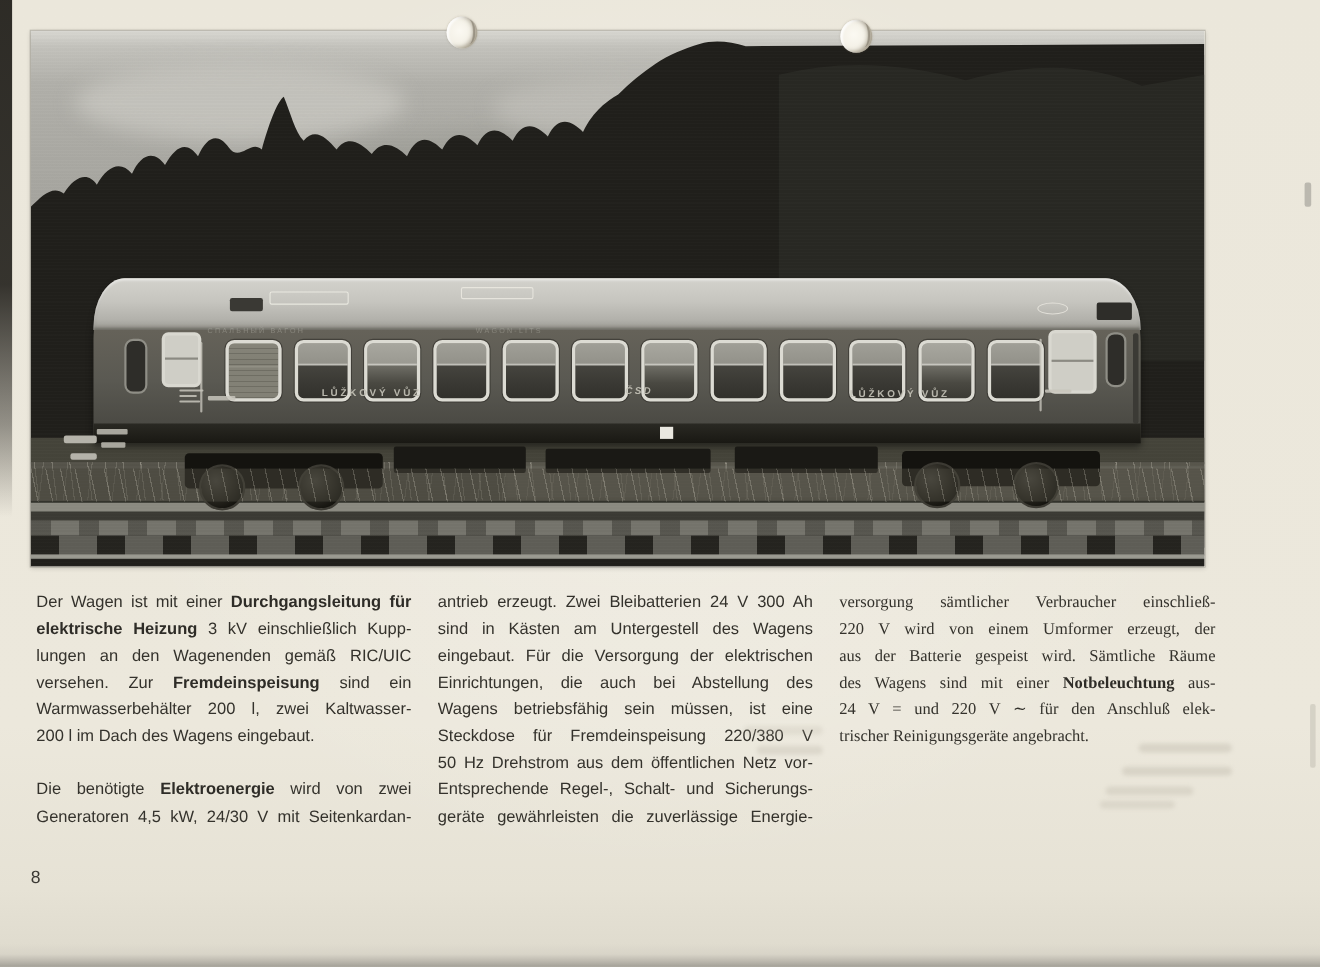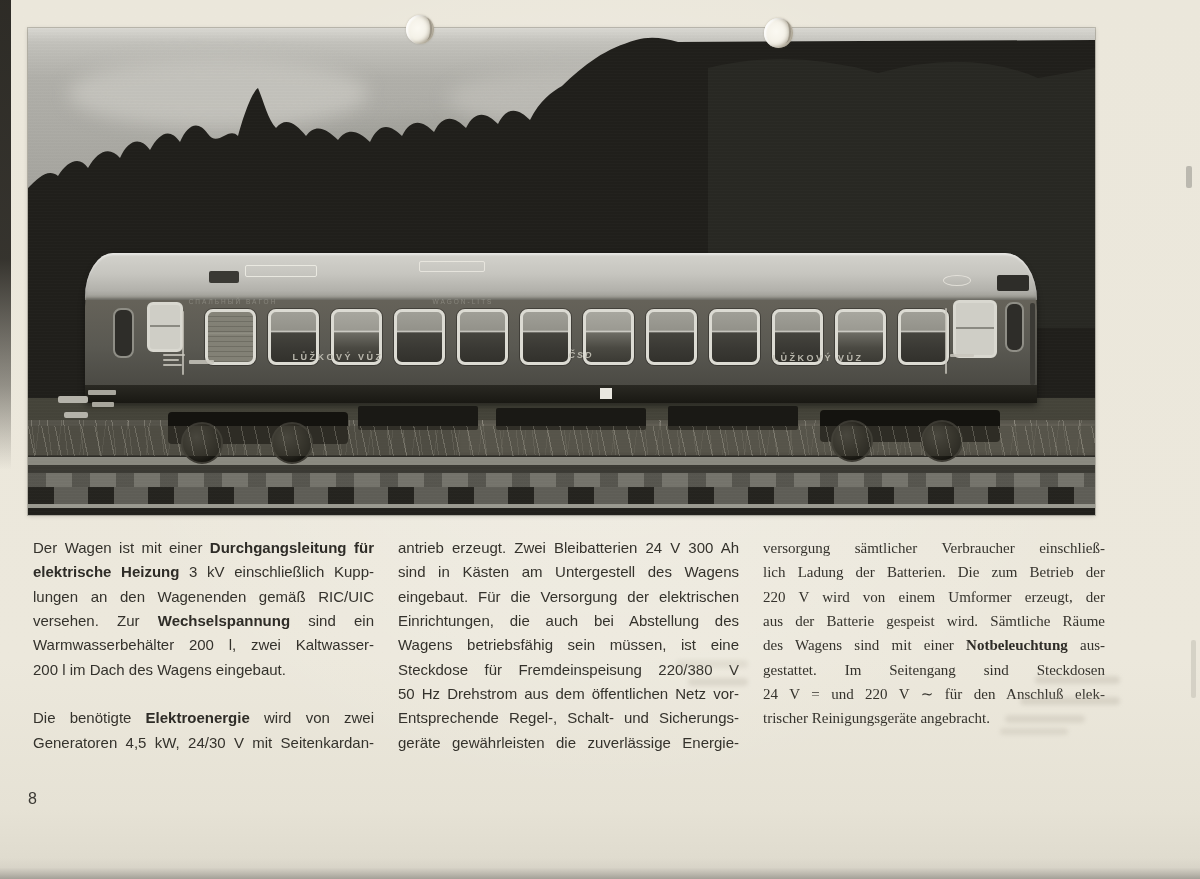--- a/index.html
+++ b/index.html
@@ -251,45 +251,43 @@
 <div class="abs hole hole-2"></div>
 <div class="abs right-mark-1"></div>
 <div class="abs right-mark-2"></div>
 <div class="abs bottom-edge"></div>
 
 <div class="abs text-row">
   <div class="col col-1">
       <div class="line j"><span>Der Wagen ist mit einer </span><b>Durchgangsleitung für</b></div>
       <div class="line j"><b>elektrische Heizung</b><span> 3 kV einschließlich Kupp-</span></div>
       <div class="line j"><span>lungen an den Wagenenden gemäß RIC/UIC</span></div>
-      <div class="line j"><span>versehen. Zur </span><b>Wechselspannung</b><span> sind ein</span></div>
+      <div class="line j"><span>versehen. Zur </span><b>Fremdeinspeisung</b><span> sind ein</span></div>
       <div class="line j"><span>Warmwasserbehälter 200 l, zwei Kaltwasser-</span></div>
       <div class="line"><span>200 l im Dach des Wagens eingebaut.</span></div>
       <div class="gapline"></div>
       <div class="line j"><span>Die benötigte </span><b>Elektroenergie</b><span> wird von zwei</span></div>
       <div class="line j"><span>Generatoren 4,5 kW, 24/30 V mit Seitenkardan-</span></div>
     </div>
   <div class="col col-2">
       <div class="line j"><span>antrieb erzeugt. Zwei Bleibatterien 24 V 300 Ah</span></div>
       <div class="line j"><span>sind in Kästen am Untergestell des Wagens</span></div>
       <div class="line j"><span>eingebaut. Für die Versorgung der elektrischen</span></div>
       <div class="line j"><span>Einrichtungen, die auch bei Abstellung des</span></div>
       <div class="line j"><span>Wagens betriebsfähig sein müssen, ist eine</span></div>
       <div class="line j"><span>Steckdose für Fremdeinspeisung 220/380 V</span></div>
       <div class="line j"><span>50 Hz Drehstrom aus dem öffentlichen Netz vor-</span></div>
       <div class="line j"><span>Entsprechende Regel-, Schalt- und Sicherungs-</span></div>
       <div class="line j"><span>geräte gewährleisten die zuverlässige Energie-</span></div>
     </div>
   <div class="col col-3">
       <div class="line j"><span>versorgung sämtlicher Verbraucher einschließ-</span></div>
-      <div class="line j"><span>lich Ladung der Batterien. Die zum Betrieb der</span></div>
       <div class="line j"><span>220 V wird von einem Umformer erzeugt, der</span></div>
       <div class="line j"><span>aus der Batterie gespeist wird. Sämtliche Räume</span></div>
       <div class="line j"><span>des Wagens sind mit einer </span><b>Notbeleuchtung</b><span> aus-</span></div>
-      <div class="line j"><span>gestattet. Im Seitengang sind Steckdosen</span></div>
       <div class="line j"><span>24 V = und 220 V ∼ für den Anschluß elek-</span></div>
       <div class="line"><span>trischer Reinigungsgeräte angebracht.</span></div>
     </div>
 </div>
 
 <div class="ghost gh1"></div>
 <div class="ghost gh2"></div>
 <div class="ghost gh3"></div>
 <div class="ghost gh4"></div>
 <div class="ghost gh5"></div>

